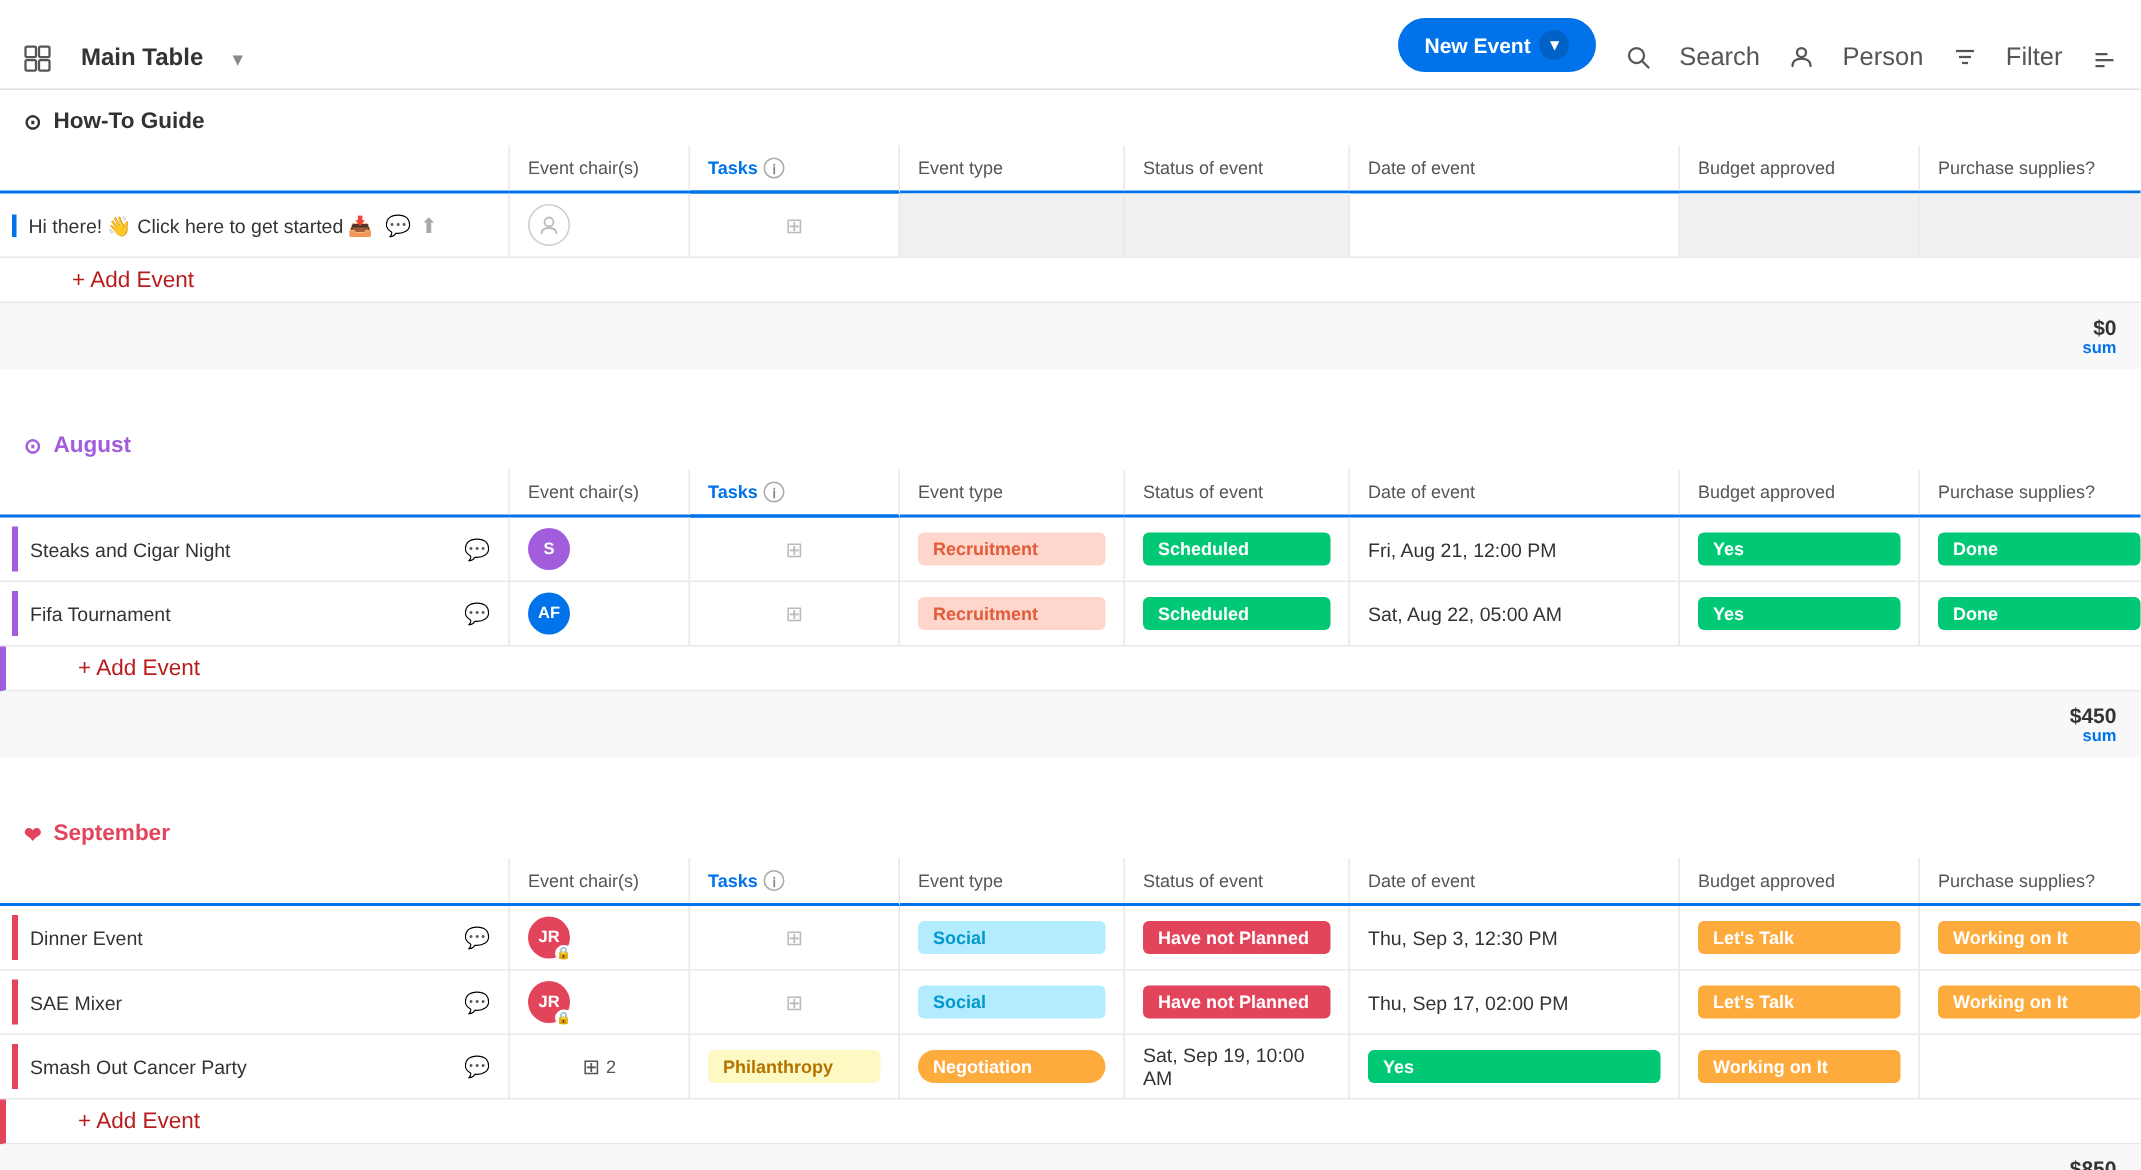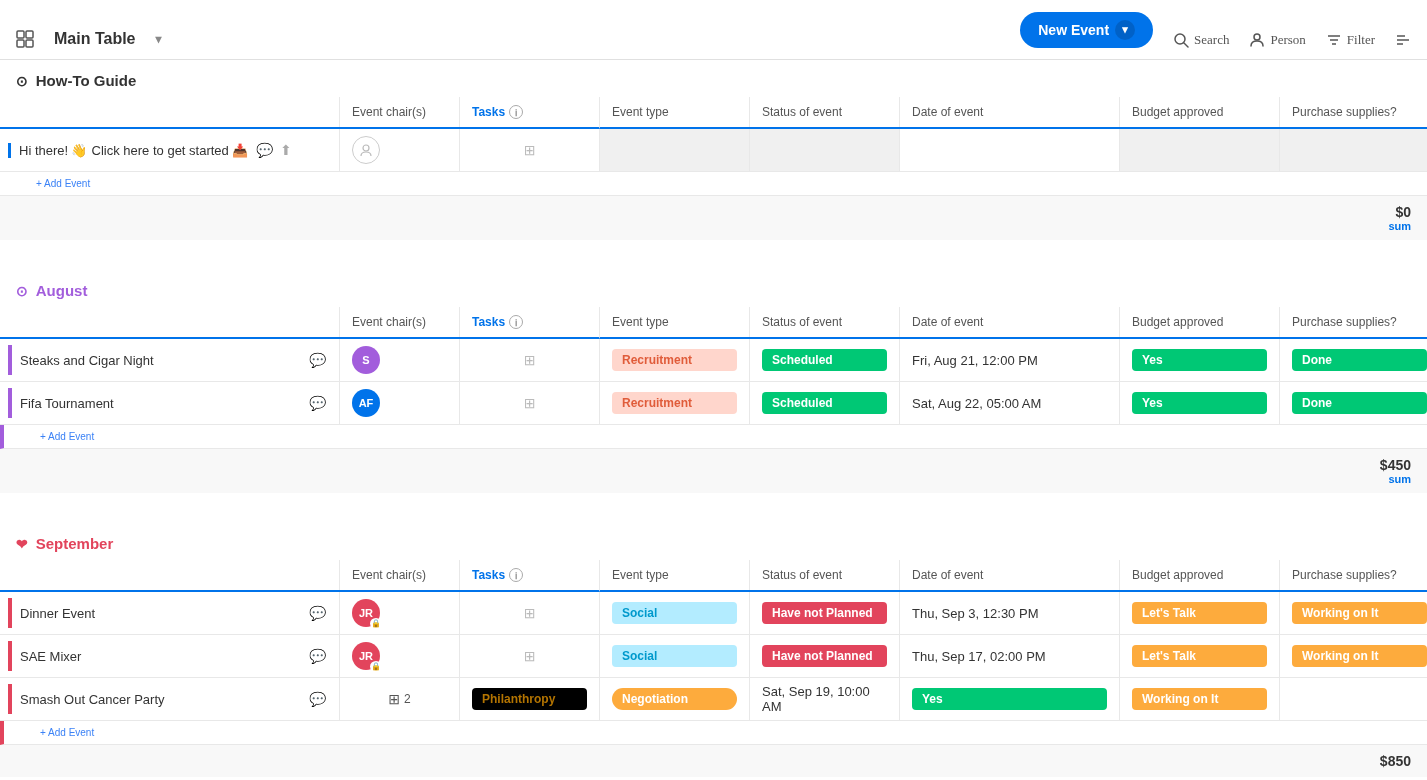--- a/index.html
+++ b/index.html
@@ -5,21 +5,21 @@
     * { box-sizing: border-box; margin: 0; padding: 0; }
     body { font-family: -apple-system, BlinkMacSystemFont, 'Segoe UI', sans-serif; font-size: 13px; background: #fff; color: #333; overflow-x: hidden; }
 
     
     .topbar { display: flex; align-items: center; justify-content: space-between; padding: 0 16px; height: 60px; border-bottom: 1px solid #e0e0e0; }
     .topbar-left { display: flex; align-items: center; gap: 20px; font-size: 16px; font-weight: 700; color: #333; margin-top: 18px; }
     .topbar-left svg { width: 18px; height: 18px; }
     .topbar-right { display: flex; align-items: flex-end; gap: 20px; }
     .btn-new-event { background: #0073ea; color: #fff; border: none; border-radius: 24px; padding: 8px 18px; font-size: 14px; font-weight: 600; cursor: pointer; display: flex; align-items: center; gap: 6px; }
     .btn-new-event .arrow { background: rgba(0,0,0,0.15); border-radius: 50%; width: 20px; height: 20px; display: flex; align-items: center; justify-content: center; font-size: 11px; }
-    .topbar-action { display: flex; align-items: center; gap: 5px; cursor: pointer; color: #555; font-size: 13px; font-family: Liberation Serif, serif; }
+    .topbar-action { display: flex; align-items: center; gap: 19px; cursor: pointer; color: #555; font-size: 17px; }
 
     
     .content { padding: 0; overflow-x: auto; }
 
     
     .section { margin-bottom: 10px; }
 
     
     .section-header-row { display: flex; align-items: center; padding: 12px 16px 8px 16px; }
     .section-toggle { display: flex; align-items: center; gap: 8px; font-size: 15px; font-weight: 600; cursor: pointer; }
@@ -45,34 +45,34 @@
     .avatar-placeholder { width: 28px; height: 28px; border-radius: 50%; border: 1px solid #ccc; display: flex; align-items: center; justify-content: center; color: #aaa; }
 
     
     .tasks-cell { display: flex; align-items: center; justify-content: center; gap: 4px; }
     .tasks-count { font-size: 12px; color: #555; }
 
     
     .badge { border-radius: 4px; padding: 4px 10px; font-size: 12px; font-weight: 600; width: 100%; }
     .badge-recruitment { background: #ffd6cc; color: #e05c3a; }
     .badge-social { background: #b3ecff; color: #0099cc; }
-    .badge-philanthropy { background: #000000; color: #b37400; }
+    .badge-philanthropy { background: #fef9c3; color: #b37400; }
 
     .badge-scheduled { background: #00c875; color: #fff; }
     .badge-have-not-planned { background: #e2445c; color: #fff; }
     .badge-negotiation { background: #fdab3d; color: #fff; border-radius: 11px; }
 
     .badge-yes { background: #00c875; color: #fff; }
     .badge-lets-talk { background: #fdab3d; color: #fff; }
 
     .badge-done { background: #00c875; color: #fff; }
     .badge-working-on-it { background: #fdab3d; color: #fff; }
 
     
-    .add-event-row { display: flex; align-items: center; padding: 6px 16px 6px 32px; color: #3b82f6; font-size: 10px; cursor: pointer; border-bottom: 1px solid #e8e8e8; }
+    .add-event-row { display: flex; align-items: center; padding: 6px 16px 6px 44px; color: #b91c1c; font-size: 15px; cursor: pointer; border-bottom: 1px solid #e8e8e8; }
     .add-event-row span { margin-left: 4px; }
 
     
     .sum-row { display: flex; justify-content: flex-end; padding: 8px 16px; background: #f8f8f8; }
     .sum-cell { width: 160px; text-align: right; }
     .sum-amount { font-size: 14px; font-weight: 600; color: #333; }
     .sum-label { font-size: 11px; color: #0073ea; font-weight: 600; }
 
     
     .howto-row { display: grid; grid-template-columns: 340px 120px 140px 150px 150px 220px 160px 160px 160px; border-bottom: 1px solid #e8e8e8; align-items: center; min-height: 42px; }

